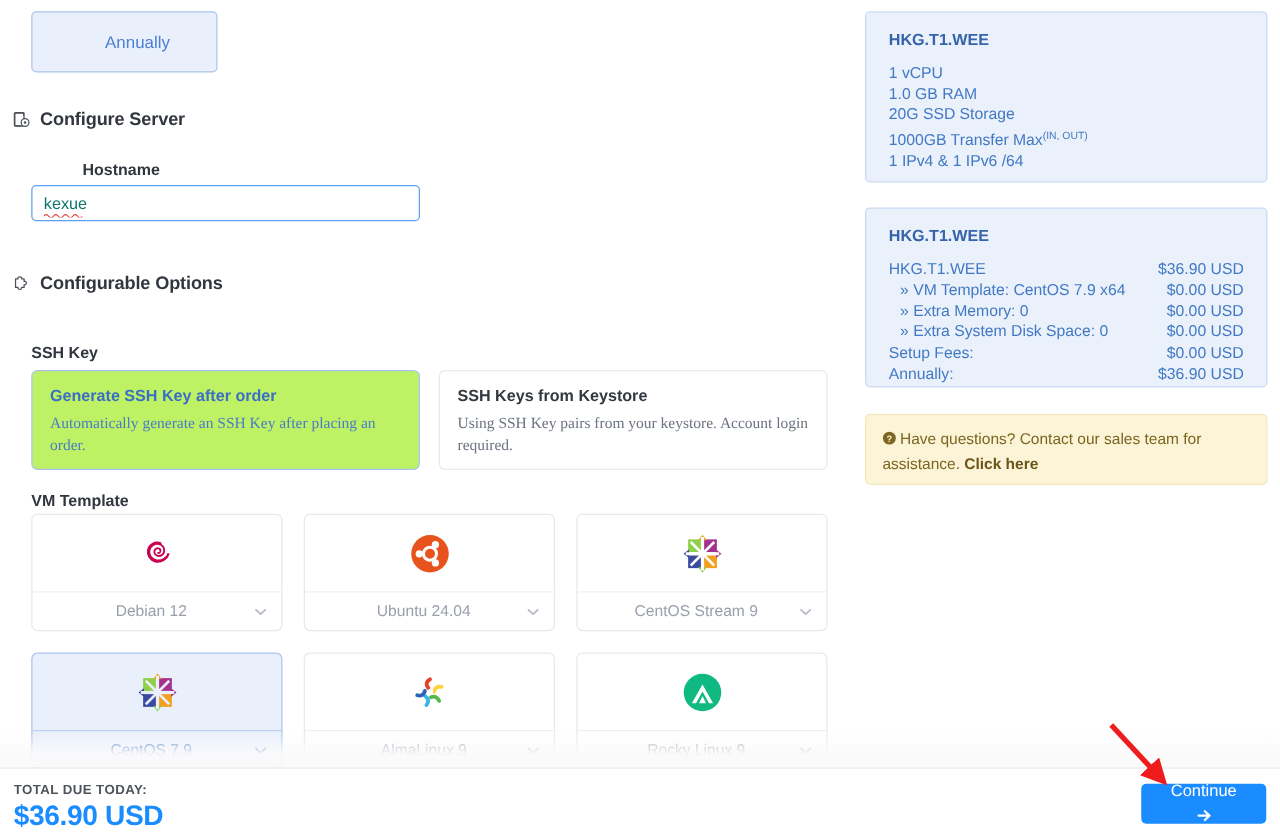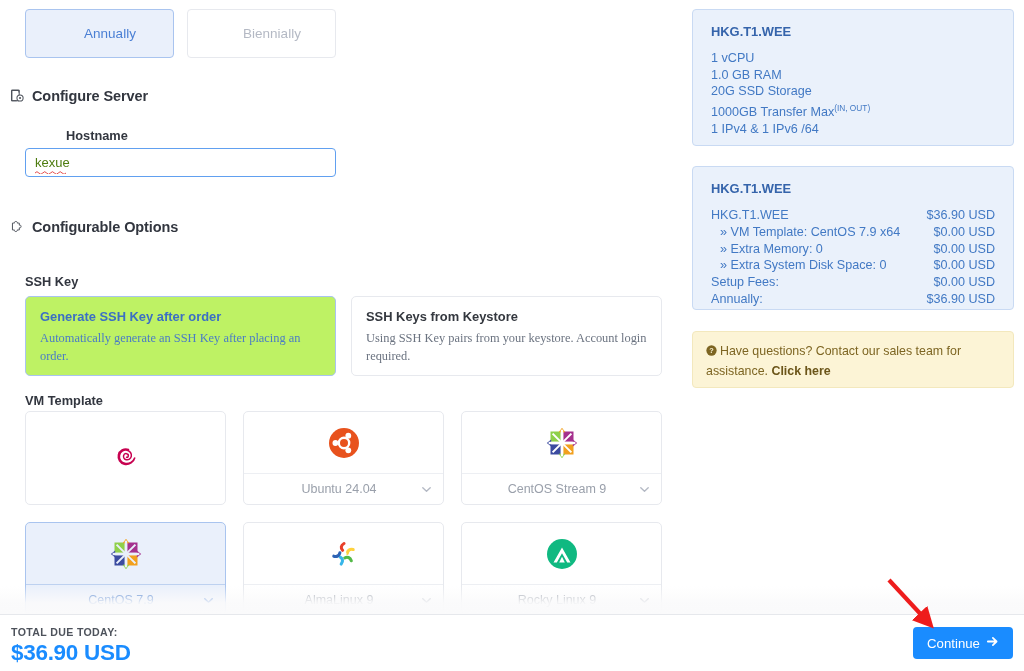--- a/index.html
+++ b/index.html
@@ -79,21 +79,21 @@
   }
 
   .hostname-input {
     position: absolute;
     left: 25px; top: 148px;
     width: 311px; height: 29px;
     border: 1px solid #61a0f0;
     border-radius: 4px;
     padding: 0 9px;
     font-size: 13px;
-    color: #4d7c0f;
+    color: #0f766e;
     font-family: "Liberation Sans", sans-serif;
     outline: none;
     background: #fff;
   }
   .hostname-underline {
     position: absolute;
     left: 35px; top: 170px;
     width: 31px; height: 4px;
     pointer-events: none;
   }
@@ -274,20 +274,21 @@
     width: 100px; height: 32px;
     background: #1a8cff;
     border: none;
     border-radius: 4px;
     color: #fff;
     font-size: 13.2px;
     font-family: "Liberation Sans", sans-serif;
     display: flex; align-items: center; justify-content: center;
     gap: 6px;
     cursor: pointer;
+    flex-direction: column;
   }
 
   
   .scroll-fade {
     position: absolute;
     left: 0; top: 586px;
     width: 1024px; height: 28px;
     background: linear-gradient(to bottom, rgba(255,255,255,0) 0%, rgba(250,250,251,0.92) 60%, #fafafb 100%);
     pointer-events: none;
   }
@@ -305,23 +306,20 @@
 
 <div class="page">
 
   <div class="content">
 
     <div class="left-col">
 
       <div class="cycle-tabs">
         <div class="cycle-tab active">
           <span>Annually</span>
-        </div>
-        <div class="cycle-tab">
-          <span>Biennially</span>
         </div>
       </div>
 
       <div class="section-head" style="top:88px;">
         <span class="ic">
           <svg width="15" height="15" viewBox="0 0 16 16">
             <path d="M2 1.5h7.5v2.2M2 1.5v11h5.2M2 1.5h0" fill="none" stroke="#4d525b" stroke-width="1.1"></path>
             <rect x="1.6" y="1.2" width="8.2" height="11.4" rx="1" fill="none" stroke="#4d525b" stroke-width="1.1"></rect>
             <circle cx="10.7" cy="9.6" r="3.3" fill="#fff" stroke="#4d525b" stroke-width="1.1"></circle>
             <circle cx="10.7" cy="9.6" r="1.1" fill="#4d525b"></circle>
@@ -358,20 +356,28 @@
       </div>
 
       <div class="field-label" style="left:25px; top:393px;">VM Template</div>
       <div class="vm-grid">
 
         <div class="vm-card">
           <div class="vm-logo">
             <svg width="34" height="36" viewBox="0 0 34 36">
               <path d="M19.5 9.5c-4.6-1.6-9.2 1.2-10.1 5.4-0.9 4.3 1.8 8.4 5.9 9.3 5 1 9.6-2.1 10.6-6.6-1.4 4.1-5.8 6.6-10.1 5.6-3.6-0.8-6-4.3-5.3-7.9 0.7-3.5 4.1-5.8 7.6-5.1 2.9 0.6 4.8 3.4 4.2 6.2-0.5 2.3-2.8 3.8-5.1 3.3-1.8-0.4-3-2.2-2.6-4 0.3-1.4 1.7-2.3 3.1-2 1.1 0.2 1.8 1.3 1.6 2.4-0.2 0.8-1 1.4-1.8 1.2" fill="none" stroke="#c70250" stroke-width="1.5" stroke-linecap="round"></path>
             </svg>
+          </div>
+          <div class="vm-foot">
+            <span class="vm-name">Debian 12</span>
+            <span class="vm-chev">
+              <svg width="13" height="13" viewBox="0 0 14 14">
+                  <path d="M3 5.2 L7 9 L11 5.2" fill="none" stroke="currentColor" stroke-width="1.5" stroke-linecap="round" stroke-linejoin="round"></path>
+                </svg>
+            </span>
           </div>
         </div>
 
         <div class="vm-card">
           <div class="vm-logo">
             <svg width="32" height="32" viewBox="0 0 32 32">
               <circle cx="16" cy="16" r="15" fill="#e8521d"></circle>
               <circle cx="16" cy="16" r="5.2" fill="none" stroke="#fff" stroke-width="2.4"></circle>
               <circle cx="7.4" cy="16" r="2.9" fill="#fff"></circle>
               <circle cx="20.3" cy="8.7" r="2.9" fill="#fff"></circle>

